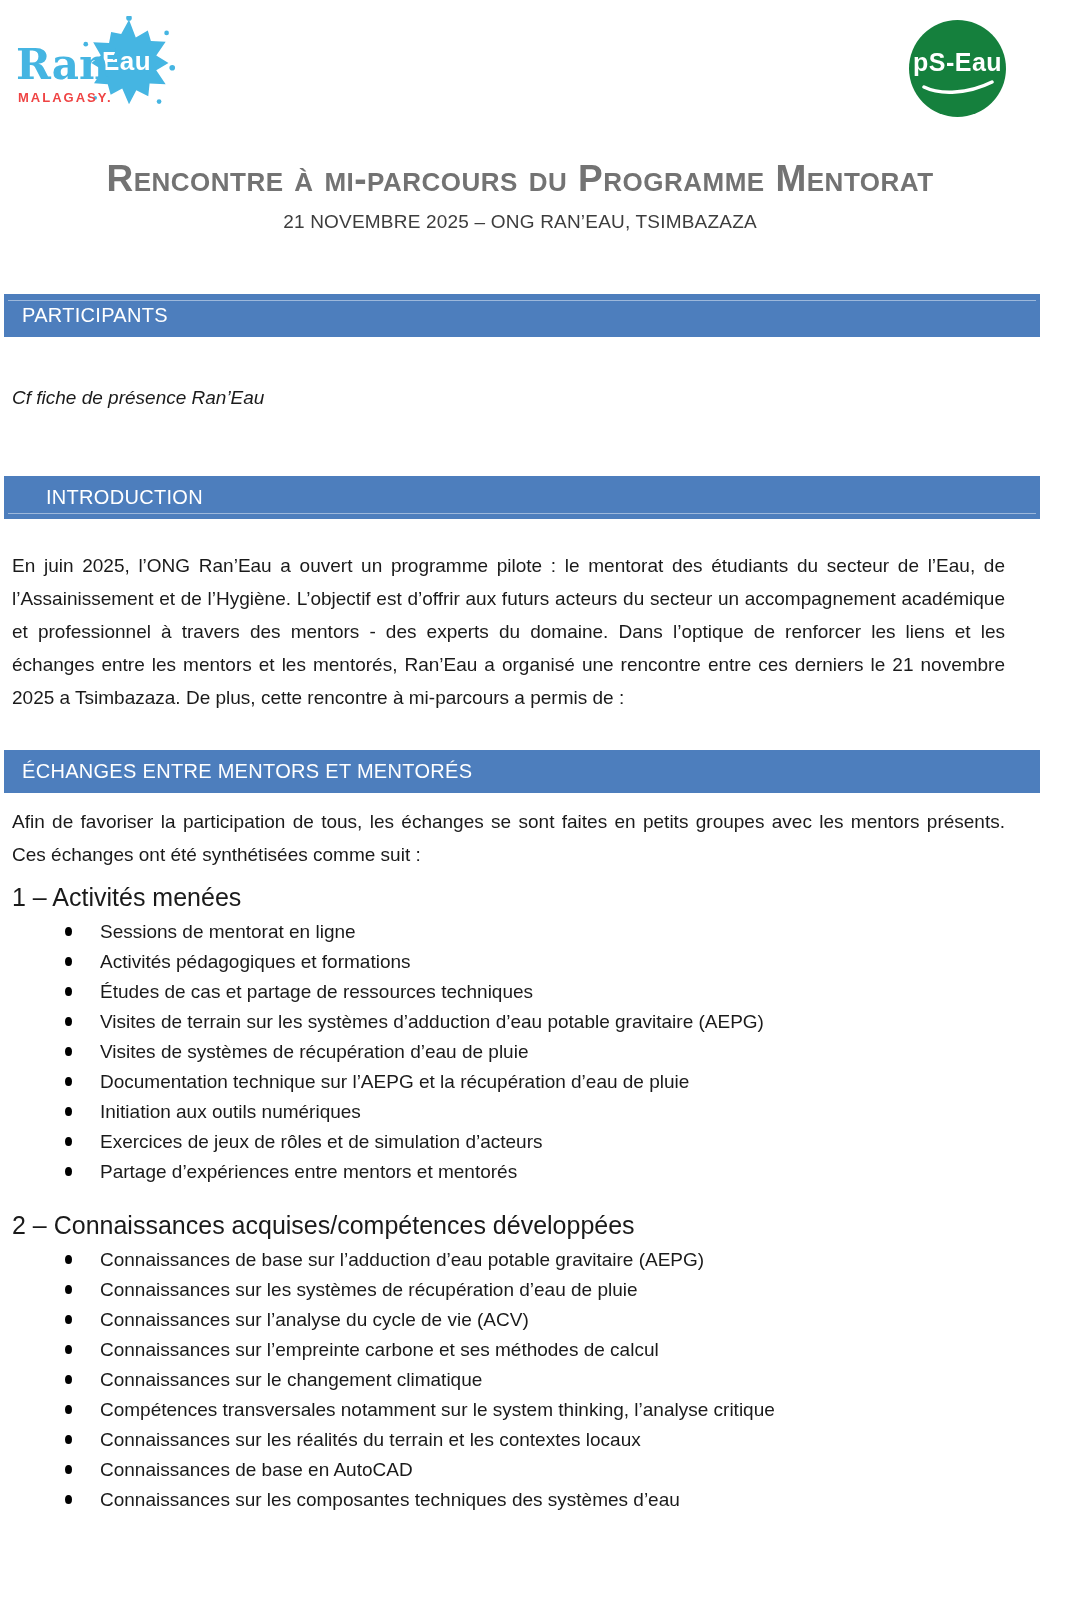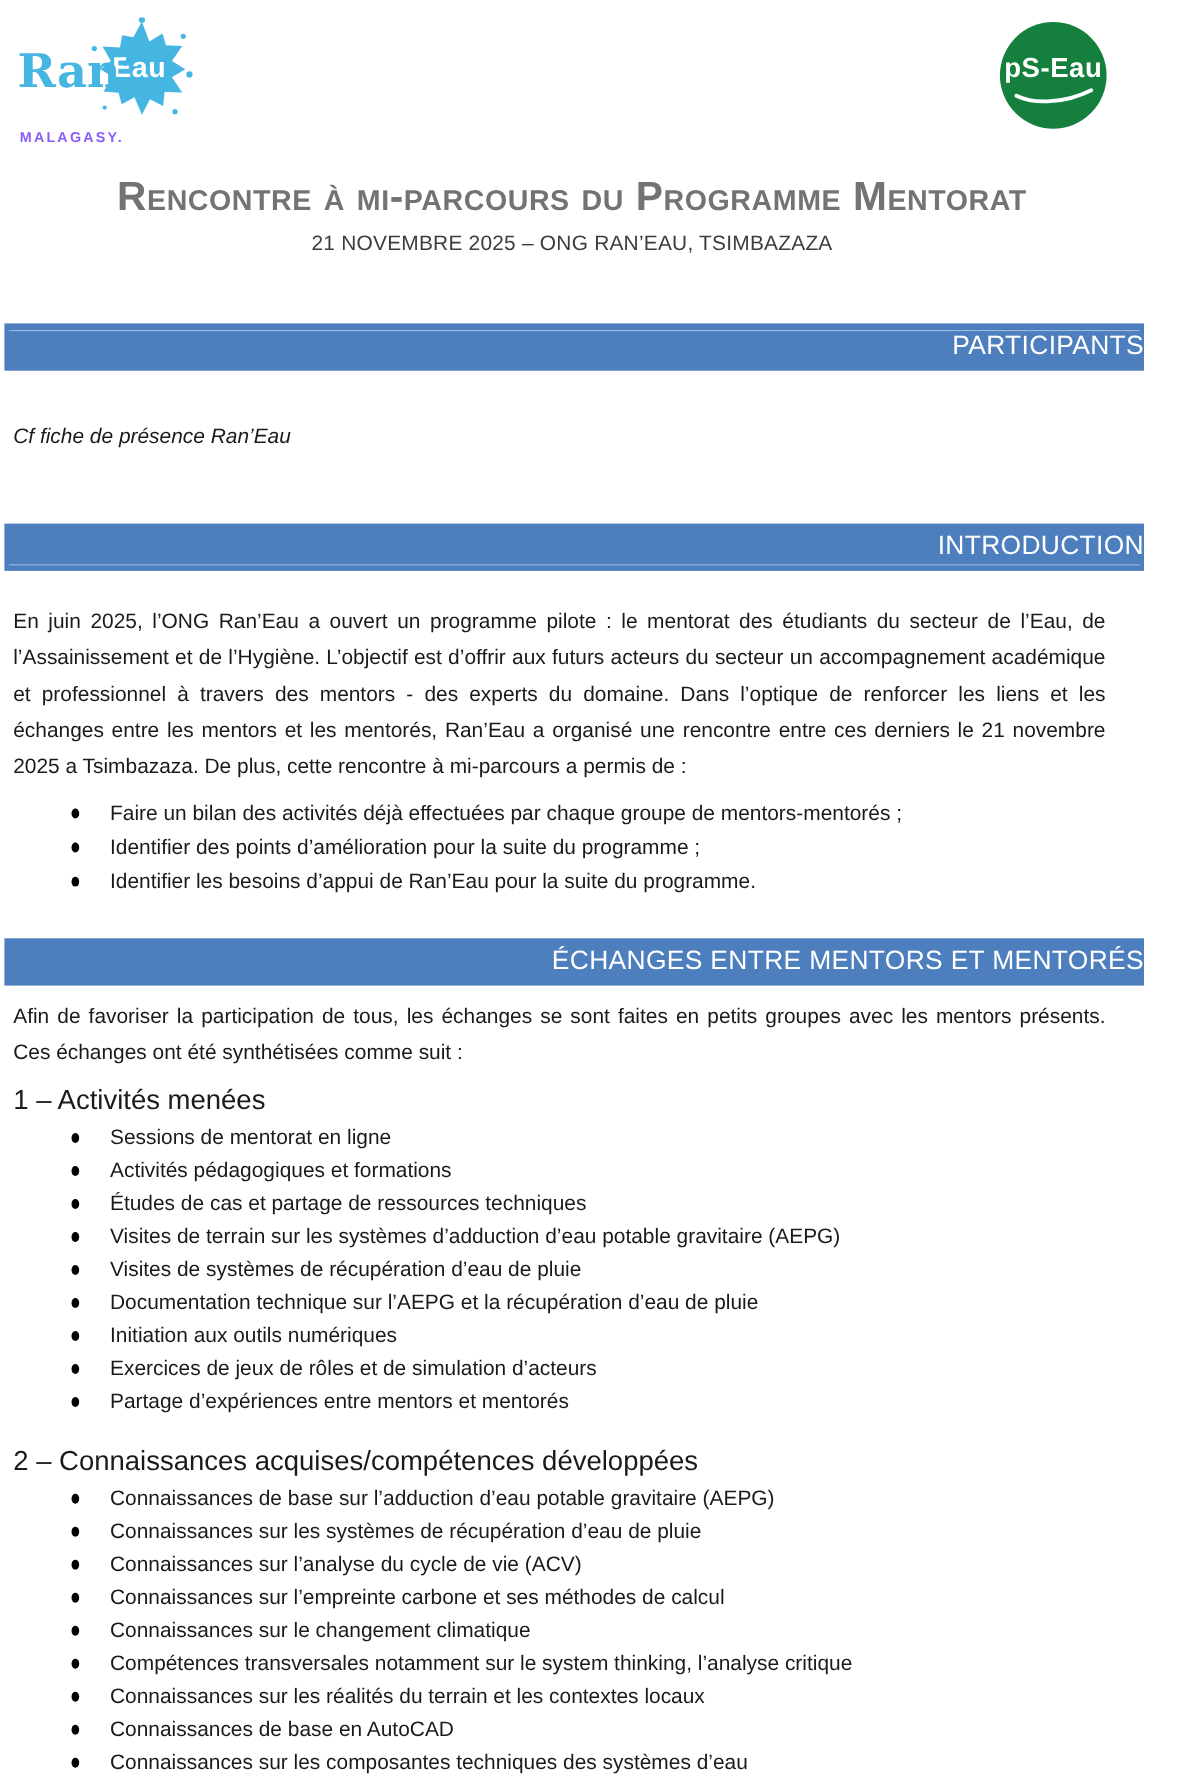--- a/index.html
+++ b/index.html
@@ -13,37 +13,37 @@
   .logo-row { display:flex; justify-content:space-between; align-items:flex-start;
               padding:20px 86px 0 16px; height:100px;gap:36px; }
   .logo-raneau { position:relative; width:170px; height:100px; }
   .raneau-blob { position:absolute; left:66px; top:-4px; width:94px; height:94px; }
   .raneau-eau  { position:absolute; left:86px; top:26px; font-size:26px; font-weight:bold;
                  color:#ffffff; z-index:2; letter-spacing:0.5px; }
   .raneau-script { position:absolute; left:0px; top:20px; z-index:3;
                  font-family:"DejaVu Serif", serif; font-weight:bold;
                  font-size:42px; color:#45b5e2; }
   .raneau-sub  { position:absolute; left:2px; top:70px; z-index:3;
-                 font-size:13px; font-weight:bold; letter-spacing:2px; color:#8b5cf6;margin-top:27px; }
+                 font-size:13px; font-weight:bold; letter-spacing:2px; color:#ef4444; }
   .logo-pseau { position:relative; width:97px; height:97px; border-radius:50%;
                 background:#15803d; display:flex; align-items:center; justify-content:center; }
   .pseau-label { color:#ffffff; font-weight:bold; font-size:25px; margin-top:-12px; letter-spacing:0.5px; }
   .pseau-wave { position:absolute; left:13px; bottom:20px; width:72px; height:18px; }
 
   
   .doc-title { margin:36px 64px 0 12px; text-align:center;
                font-variant:small-caps; font-weight:700; font-size:37px; line-height:46px;
                color:#737373; letter-spacing:0.5px; }
   .doc-subtitle { margin:8px 64px 0 12px; text-align:center;
                   font-size:19px; line-height:24px; color:#3d3d3d; letter-spacing:0.2px; }
 
   
   .section-bar { position:relative; margin:0 52px 0 4px; background:#4d7ebd;
-                 color:#ffffff; font-size:24px; line-height:26px; letter-spacing:0.3px;
-                 padding:8px 0 9px 18px;text-align:right; }
+                 color:#ffffff; font-size:20px; line-height:26px; letter-spacing:0.3px;
+                 padding:8px 0 9px 18px; }
   .bar-participants { margin-top:60px; }
   .bar-introduction { margin-top:66px;padding-left:42px; }
   .bar-echanges     { margin-top:36px; }
   .line-top::before { content:""; position:absolute; top:6px; left:4px; right:4px;
                       height:1px; background:rgba(255,255,255,0.45); }
   .line-bottom::after { content:""; position:absolute; bottom:5px; left:4px; right:4px;
                       height:1px; background:rgba(255,255,255,0.45); }
 
   
   .note { margin:49px 87px 0 12px; font-style:italic; font-size:19px; line-height:24px; }
@@ -98,25 +98,20 @@
   <div class="doc-subtitle">21 NOVEMBRE 2025 – ONG RAN’EAU, TSIMBAZAZA</div>
 
   <div class="section-bar bar-participants line-top">PARTICIPANTS</div>
 
   <p class="note">Cf fiche de présence Ran’Eau</p>
 
   <div class="section-bar bar-introduction line-bottom">INTRODUCTION</div>
 
   <p class="para">En juin 2025, l’ONG Ran’Eau a ouvert un programme pilote : le mentorat des étudiants du secteur de l’Eau, de l’Assainissement et de l’Hygiène. L’objectif est d’offrir aux futurs acteurs du secteur un accompagnement académique et professionnel à travers des mentors - des experts du domaine. Dans l’optique de renforcer les liens et les échanges entre les mentors et les mentorés, Ran’Eau a organisé une rencontre entre ces derniers le 21 novembre 2025 a Tsimbazaza. De plus, cette rencontre à mi-parcours a permis de :</p>
 
-  <ul class="bullets">
-      <li>Faire un bilan des activités déjà effectuées par chaque groupe de mentors-mentorés  ;</li>
-      <li>Identifier des points d’amélioration pour la suite du programme ;</li>
-      <li>Identifier les besoins d’appui de Ran’Eau pour la suite du programme.</li>
-    </ul>
 
   <div class="section-bar bar-echanges">ÉCHANGES ENTRE MENTORS ET MENTORÉS</div>
 
   <p class="para para-echanges">Afin de favoriser la participation de tous, les échanges se sont faites en petits groupes avec les mentors présents. Ces échanges ont été synthétisées comme suit :</p>
 
   <div id="echanges-lists">
       <p class="list-title">1 – Activités menées</p>
       <ul class="bullets tight">
         <li>Sessions de mentorat en ligne</li>
         <li>Activités pédagogiques et formations</li>

